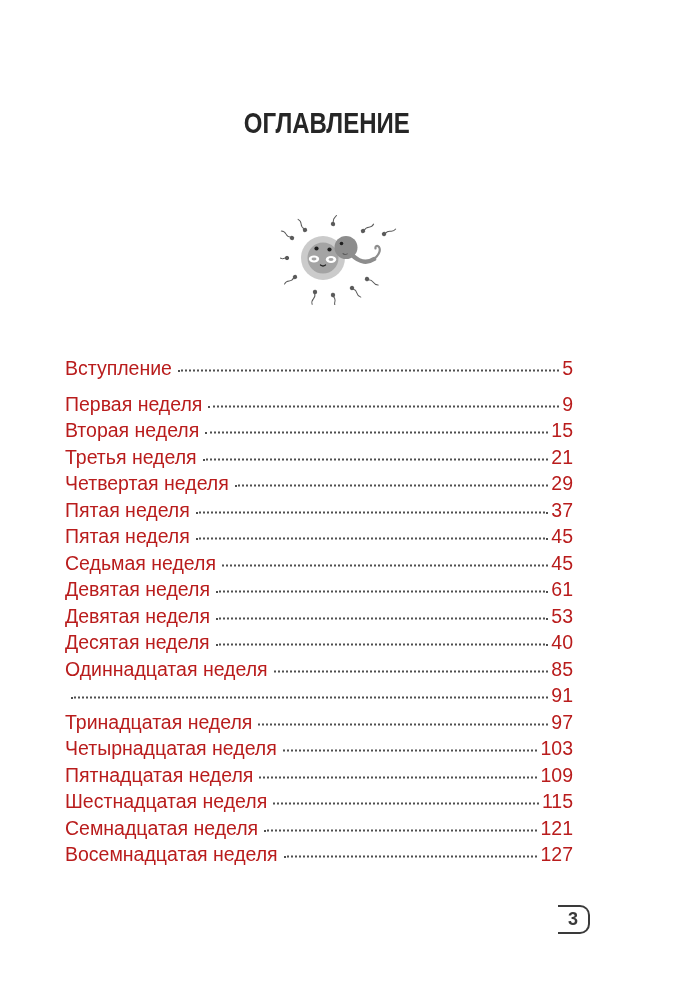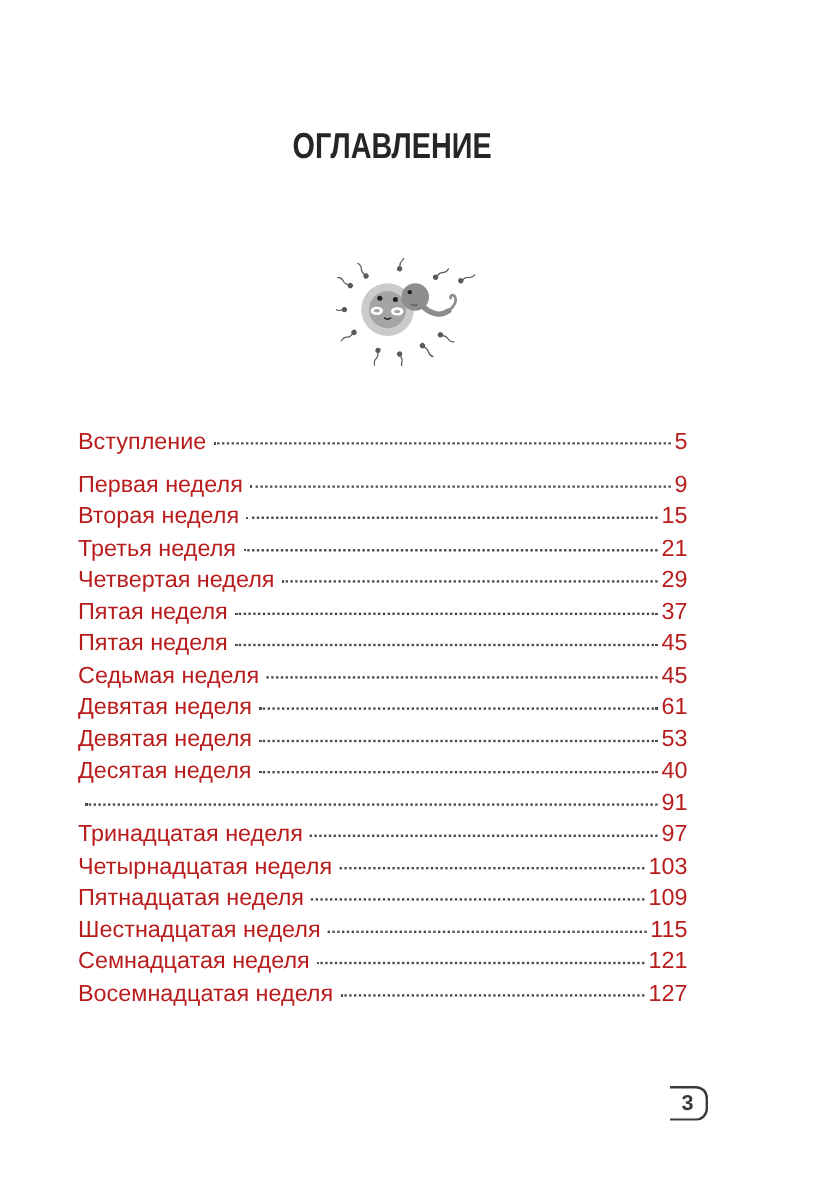--- a/index.html
+++ b/index.html
@@ -188,20 +188,25 @@
         <span>Девятая неделя</span>
         <span class="leader"></span>
         <span class="pagenum">53</span>
       </div>
     <div class="row">
         <span>Десятая неделя</span>
         <span class="leader"></span>
         <span class="pagenum">40</span>
       </div>
     <div class="row">
+        <span>Одиннадцатая неделя</span>
+        <span class="leader"></span>
+        <span class="pagenum">85</span>
+      </div>
+    <div class="row">
         <span class="leader"></span>
         <span class="pagenum">91</span>
       </div>
     <div class="row">
         <span>Тринадцатая неделя</span>
         <span class="leader"></span>
         <span class="pagenum">97</span>
       </div>
     <div class="row">
         <span>Четырнадцатая неделя</span>

